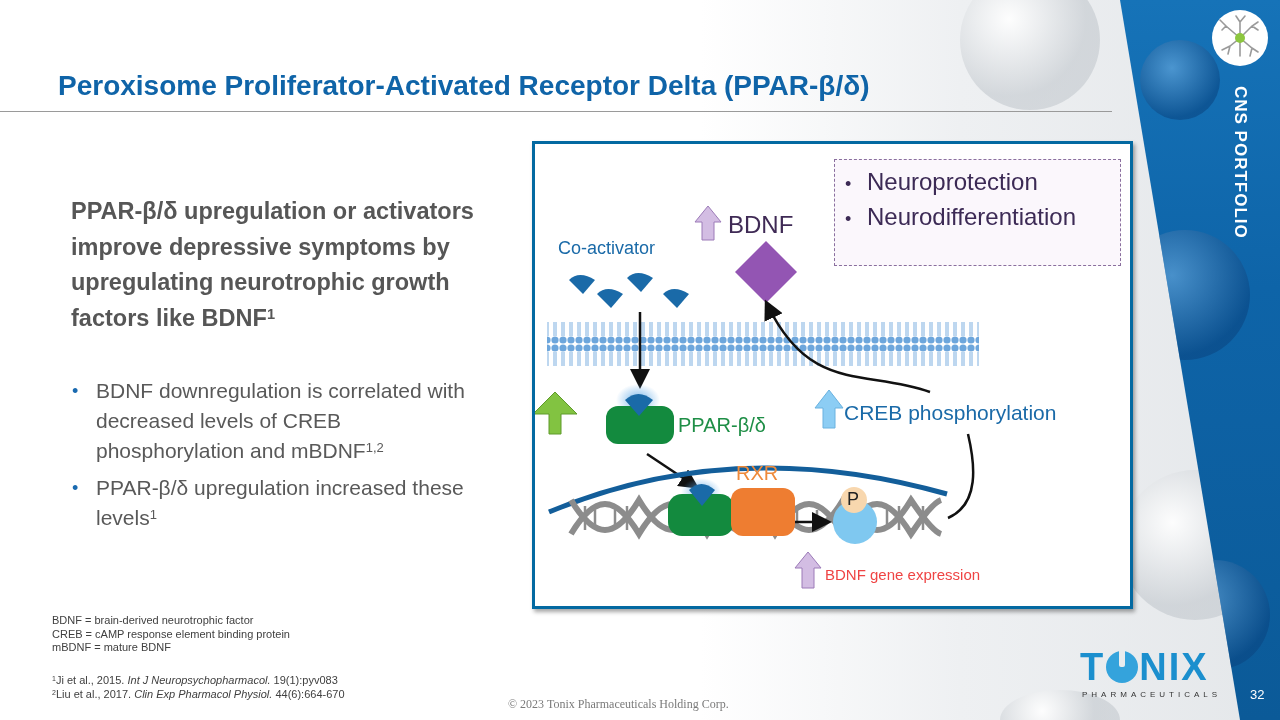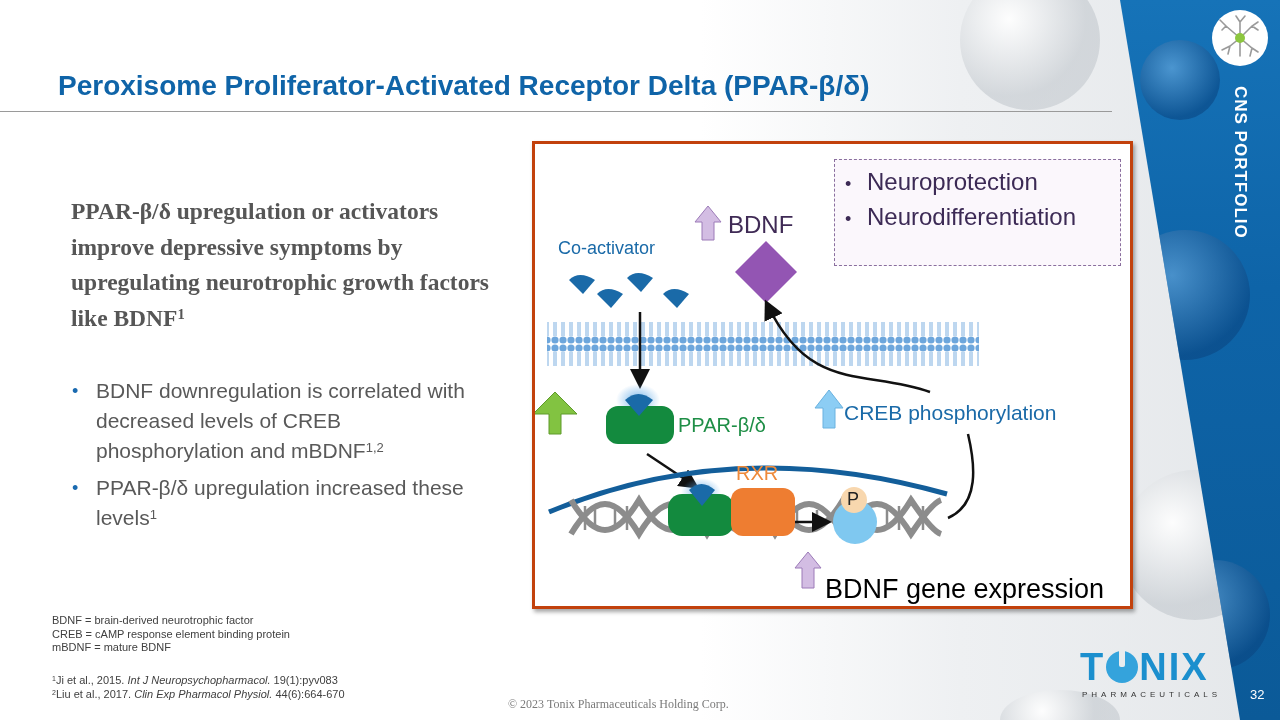--- a/index.html
+++ b/index.html
@@ -14,21 +14,21 @@
     clip-path: polygon(20px 0, 180px 0, 180px 720px, 140px 720px); }
   .band-bubble { position: absolute; border-radius: 50%; background: radial-gradient(circle at 40% 35%, rgba(120,180,230,0.55), rgba(10,70,130,0.6) 70%); }
 
   .neuron-badge { position: absolute; left: 1212px; top: 10px; width: 56px; height: 56px; border-radius: 50%; background: #fff; }
   .cns-label { position: absolute; left: 1228px; top: 86px; width: 22px; height: 170px;
     writing-mode: vertical-rl; color: #fff; font-weight: bold; font-size: 17px; letter-spacing: 1px; }
 
   .title { position: absolute; left: 58px; top: 70px; font-size: 28px; font-weight: bold; color: #0f64a8; white-space: nowrap; }
   .title-rule { position: absolute; left: 0; top: 111px; width: 1112px; height: 1px; background: #9a9a9a; }
 
-  .lead { position: absolute; left: 71px; top: 194px; width: 430px; font-size: 23.5px; font-weight: bold; color: #565656; line-height: 35.5px; font-family: Liberation Serif, serif; }
+  .lead { position: absolute; left: 71px; top: 194px; width: 430px; font-size: 23.5px; font-weight: bold; color: #565656; line-height: 35.5px; }
   .bullets { position: absolute; left: 72px; top: 376px; width: 420px; list-style: none; }
   .bullets li { position: relative; padding-left: 24px; font-size: 21px; color: #595959; line-height: 30px; margin-bottom: 7px; }
   .bullets li .dot { position: absolute; left: 0; top: 0; color: #1a6ab0; font-size: 18px; }
   sup { font-size: 0.62em; vertical-align: 0.5em; line-height: 0; }
 
   .abbrev { position: absolute; left: 52px; top: 614px; font-size: 11px; color: #404040; line-height: 13.5px; }
   .refs { position: absolute; left: 52px; top: 674px; font-size: 11px; color: #404040; line-height: 13.5px; }
   .refs i { }
   .refs sup { font-size: 7px; }
 
@@ -36,32 +36,32 @@
 
   .tonix { position: absolute; left: 1080px; top: 648px; }
   .tonix-word { font-size: 38px; font-weight: bold; color: #1b8fce; letter-spacing: 2px; line-height: 38px; display: flex; align-items: center; }
   .tonix-o { display: inline-block; width: 32px; height: 32px; border-radius: 50%; background: #34a3dc; position: relative; margin: 0 1px; }
   .tonix-o::after { content: ""; position: absolute; left: 13px; top: -4px; width: 6px; height: 20px; background: #e9ecee; border-radius: 2px; }
   .tonix-sub { font-size: 8px; letter-spacing: 4px; color: #333; font-weight: normal; margin-top: 4px; margin-left: 2px; }
   .page-num { position: absolute; left: 1250px; top: 659px; font-size: 13px; color: #fff; margin-top: 28px; }
 
   
   .diagram { position: absolute; left: 532px; top: 141px; width: 601px; height: 468px; background: #fff;
-    border: 3px solid #c2410c; box-shadow: 2px 3px 4px rgba(0,0,0,0.35); }
+    border: 3px solid #0369a1; box-shadow: 2px 3px 4px rgba(0,0,0,0.35); }
   .diagram svg { position: absolute; left: 0; top: 0; }
   .outcomes { position: absolute; left: 299px; top: 15px; width: 287px; height: 107px; border: 1px dashed #8a6f9e; background: #fbf7fc; list-style: none; padding: 6px 0 0 10px; }
   .outcomes li { font-size: 24px; color: #3c2a55; line-height: 31.5px; }
   .outcomes li .b { display: inline-block; width: 22px; font-size: 18px; }
   .lbl { position: absolute; white-space: nowrap; }
   .lbl-coact { left: 23px; top: 94px; font-size: 18px; color: #1a6aa8; }
   .lbl-bdnf { left: 193px; top: 67px; font-size: 24px; color: #3f2a55; }
   .lbl-ppar { left: 143px; top: 270px; font-size: 20px; color: #1e8e46; }
   .lbl-creb { left: 309px; top: 257px; font-size: 21px; color: #1a6aa8; }
   .lbl-rxr { left: 201px; top: 318px; font-size: 20px; color: #ee8a3a; }
-  .lbl-gene { left: 290px; top: 422px; font-size: 27px; color: #000000; margin-top: 8px; }
+  .lbl-gene { left: 290px; top: 422px; font-size: 15px; color: #ef4444; }
   .lbl-p { left: 312px; top: 345px; font-size: 18px; color: #222; }
 </style>
 </head>
 <body>
 
 <div class="bg-fade"></div>
 <div class="bg-bubble" style="left:960px;top:-30px;width:140px;height:140px;"></div>
 <div class="bg-bubble" style="left:1120px;top:470px;width:150px;height:150px;"></div>
 <div class="bg-bubble" style="left:1000px;top:690px;width:120px;height:60px;"></div>
 <div class="blue-band">

